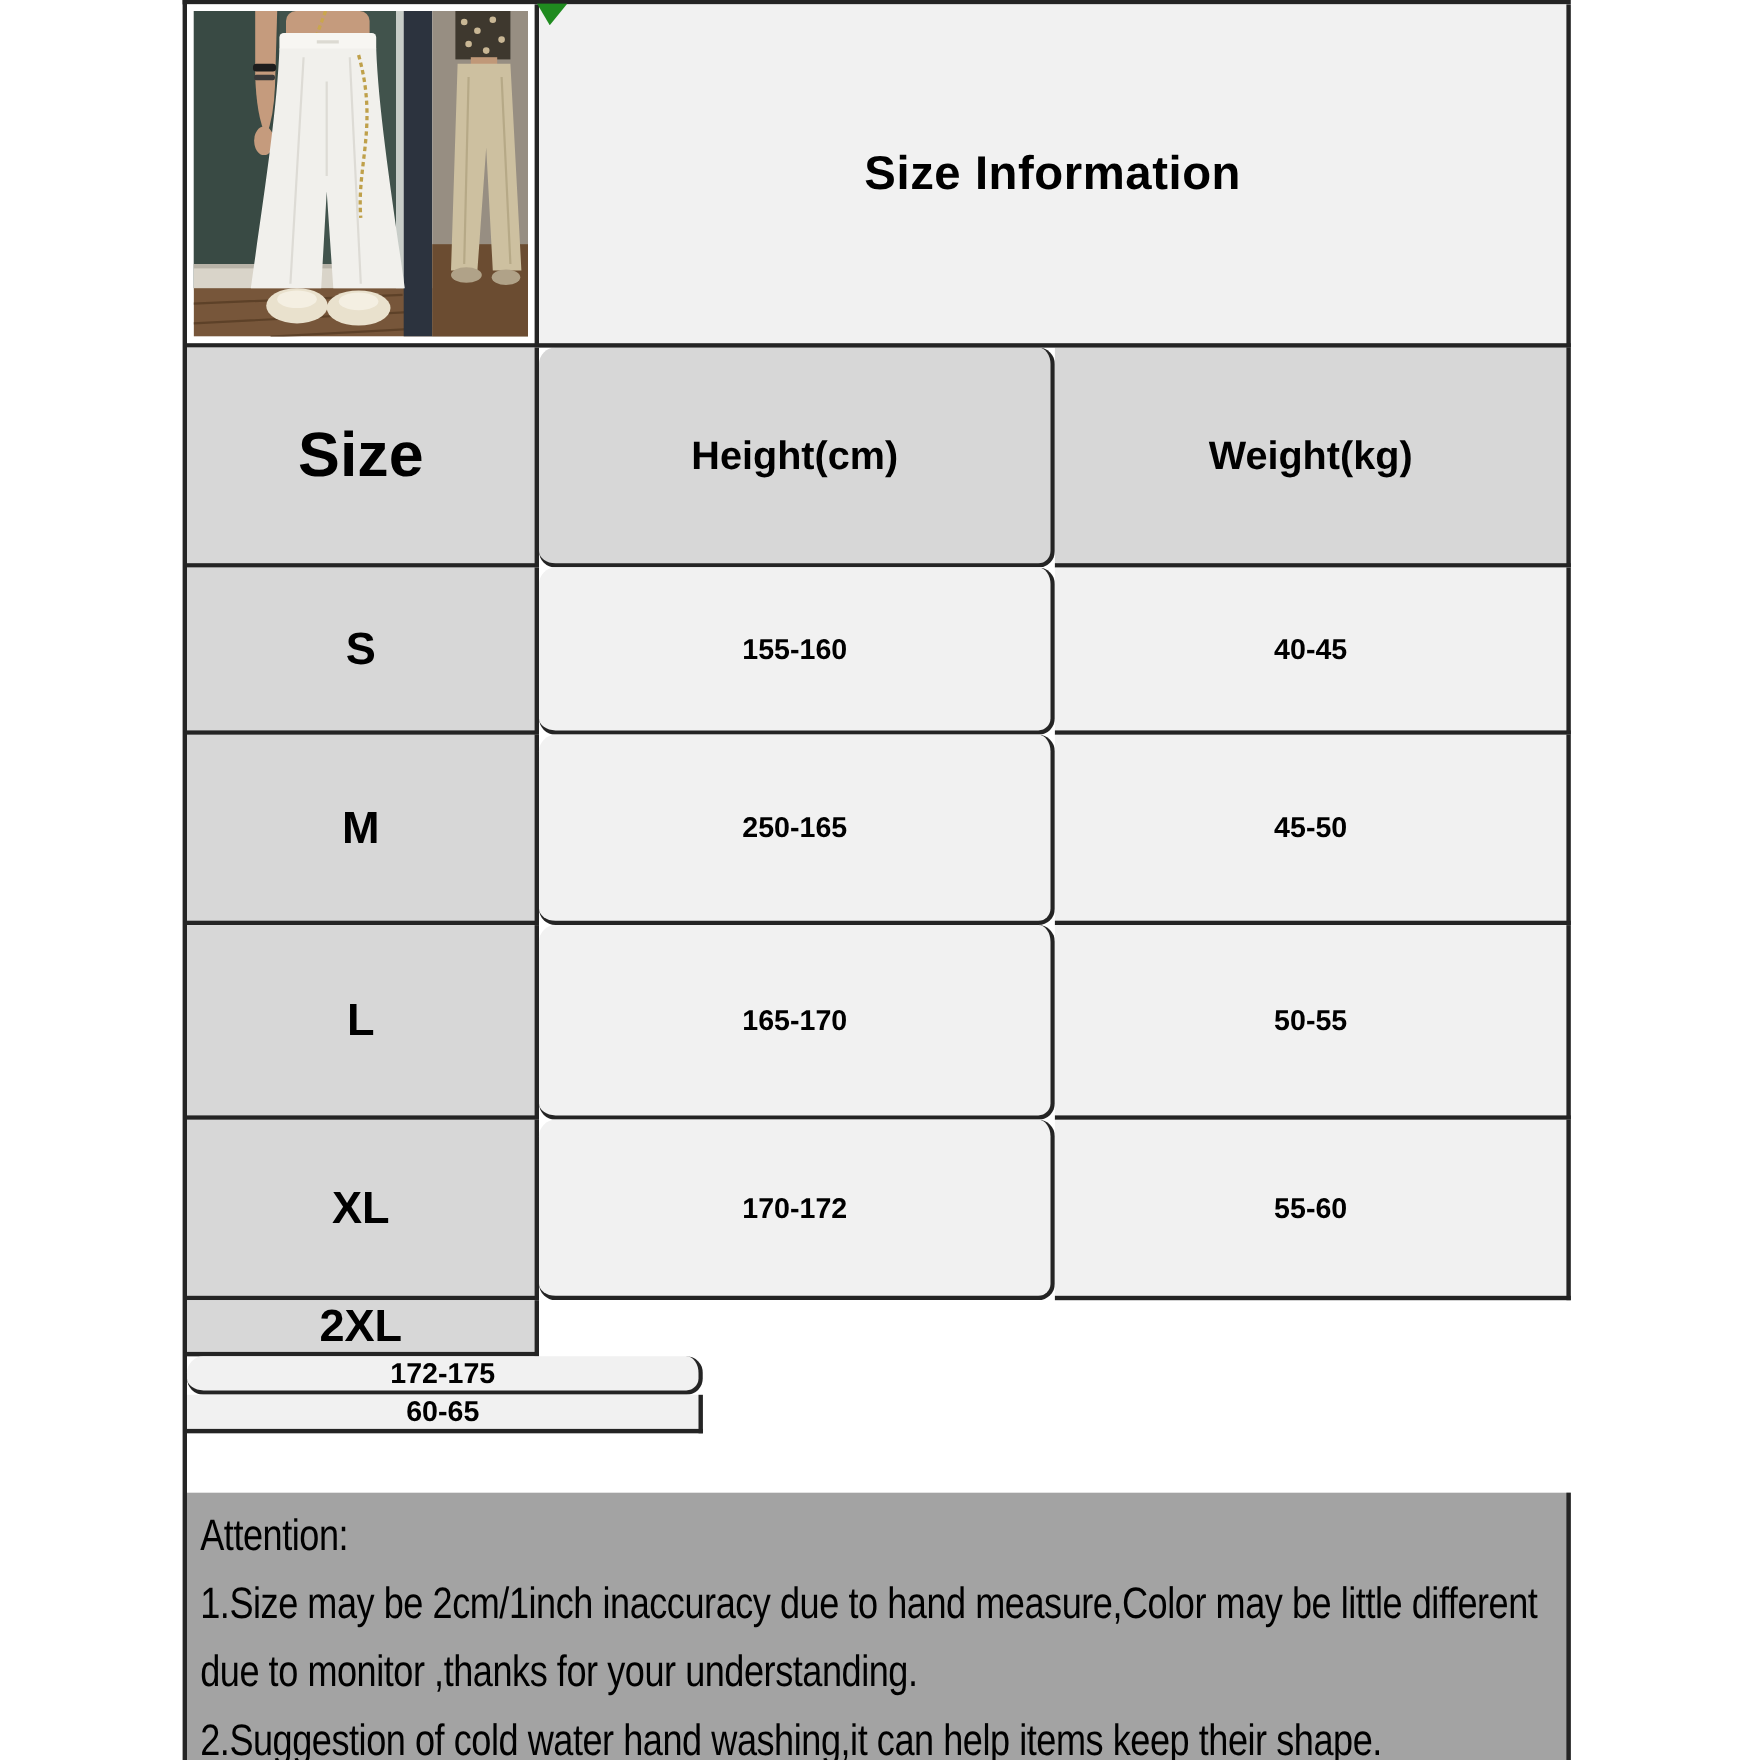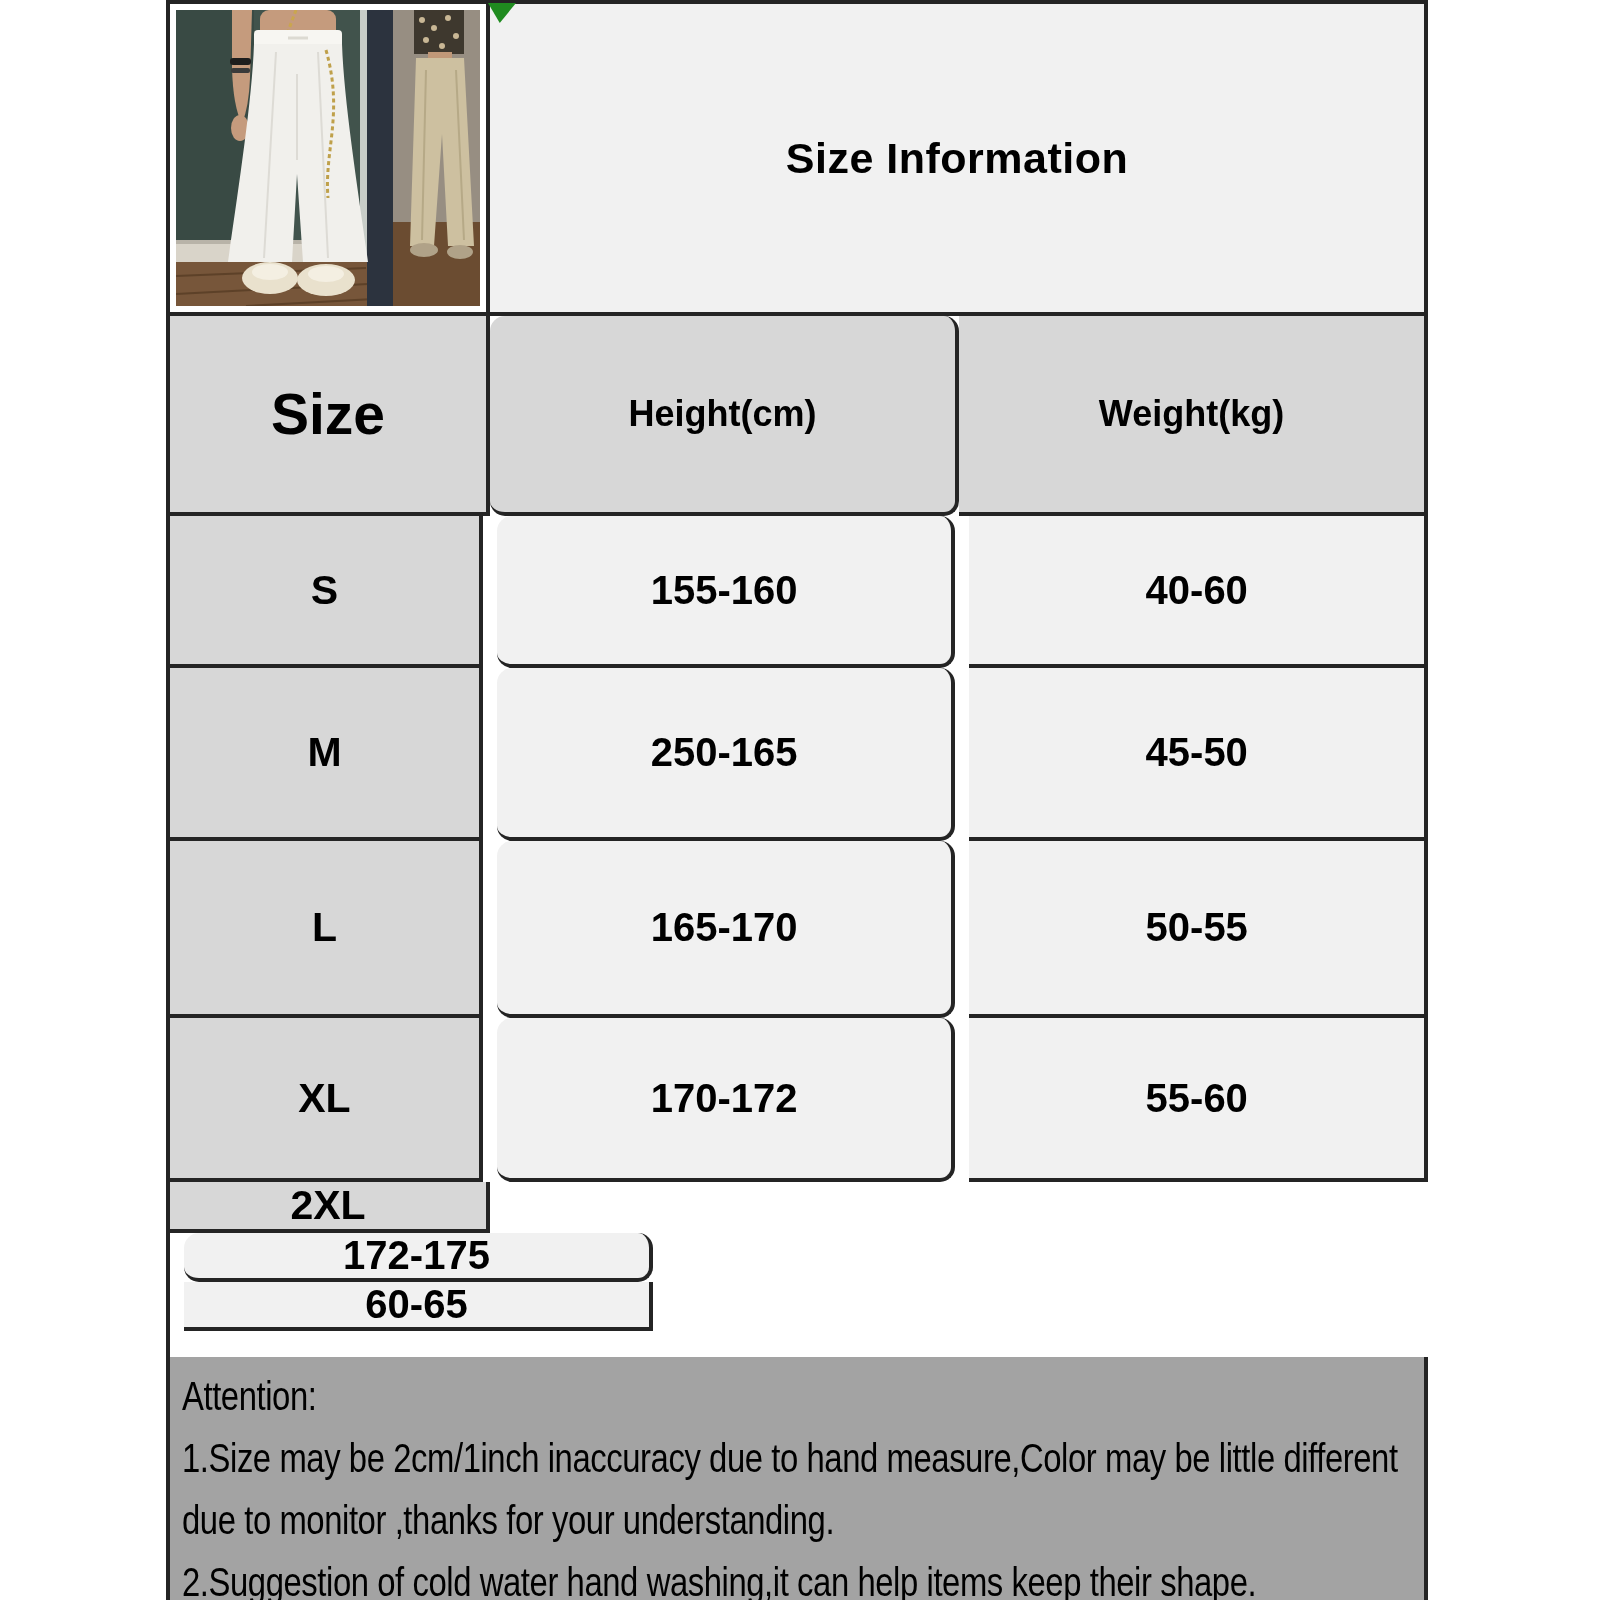--- a/index.html
+++ b/index.html
@@ -82,22 +82,21 @@
   .r4 { height: 164px; }
   .r5 { height: 175px; flex-direction: column; }
   .size-cell {
     background: #d7d7d7;
     font-weight: bold;
     font-size: 41px;
   }
   .val-cell {
     background: #f1f1f1;
     font-weight: bold;
-    font-size: 40px;
-    margin-left: 14px;
+    font-size: 26px;
   }
   
   .attention {
     box-sizing: border-box;
     height: 278px;
     border-right: 4px solid #242424;
     border-bottom: 4px solid #242424;
     background: #a3a3a3;
     padding: 8px 12px;
     overflow: hidden;
@@ -184,21 +183,21 @@
 
     <div class="row header-row">
       <div class="cell col1 hdr hdr-size">Size</div>
       <div class="cell col2 hdr">Height(cm)</div>
       <div class="cell col3 hdr">Weight(kg)</div>
     </div>
 
     <div class="row r1">
       <div class="cell col1 size-cell">S</div>
       <div class="cell col2 val-cell">155-160</div>
-      <div class="cell col3 val-cell">40-60</div>
+      <div class="cell col3 val-cell">40-45</div>
     </div>
     <div class="row r2">
       <div class="cell col1 size-cell">M</div>
       <div class="cell col2 val-cell">250-165</div>
       <div class="cell col3 val-cell">45-50</div>
     </div>
     <div class="row r3">
       <div class="cell col1 size-cell">L</div>
       <div class="cell col2 val-cell">165-170</div>
       <div class="cell col3 val-cell">50-55</div>

